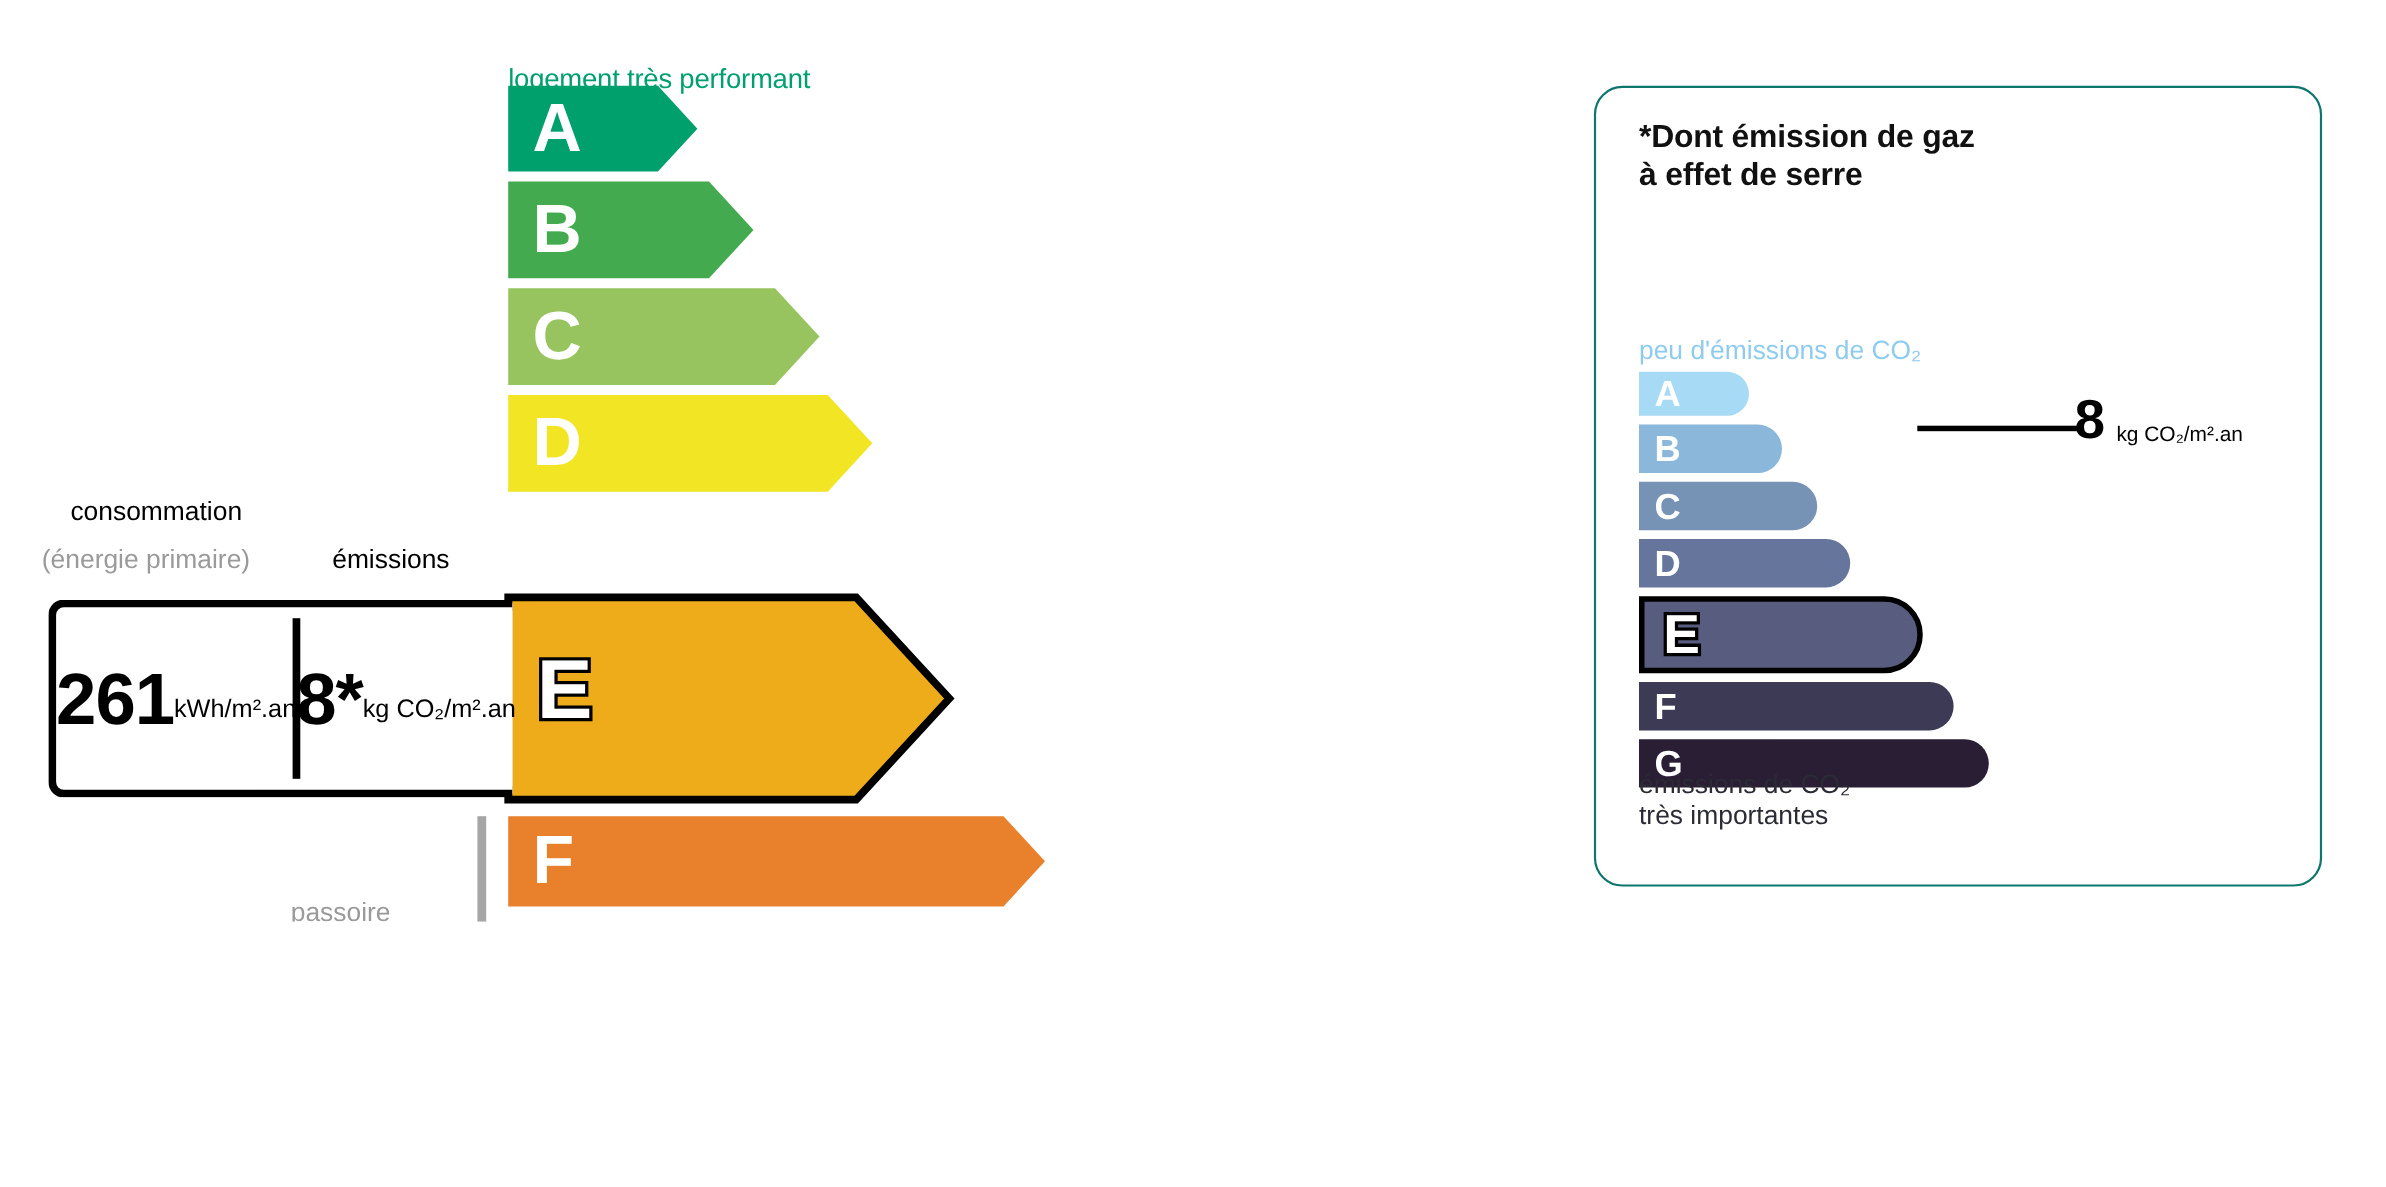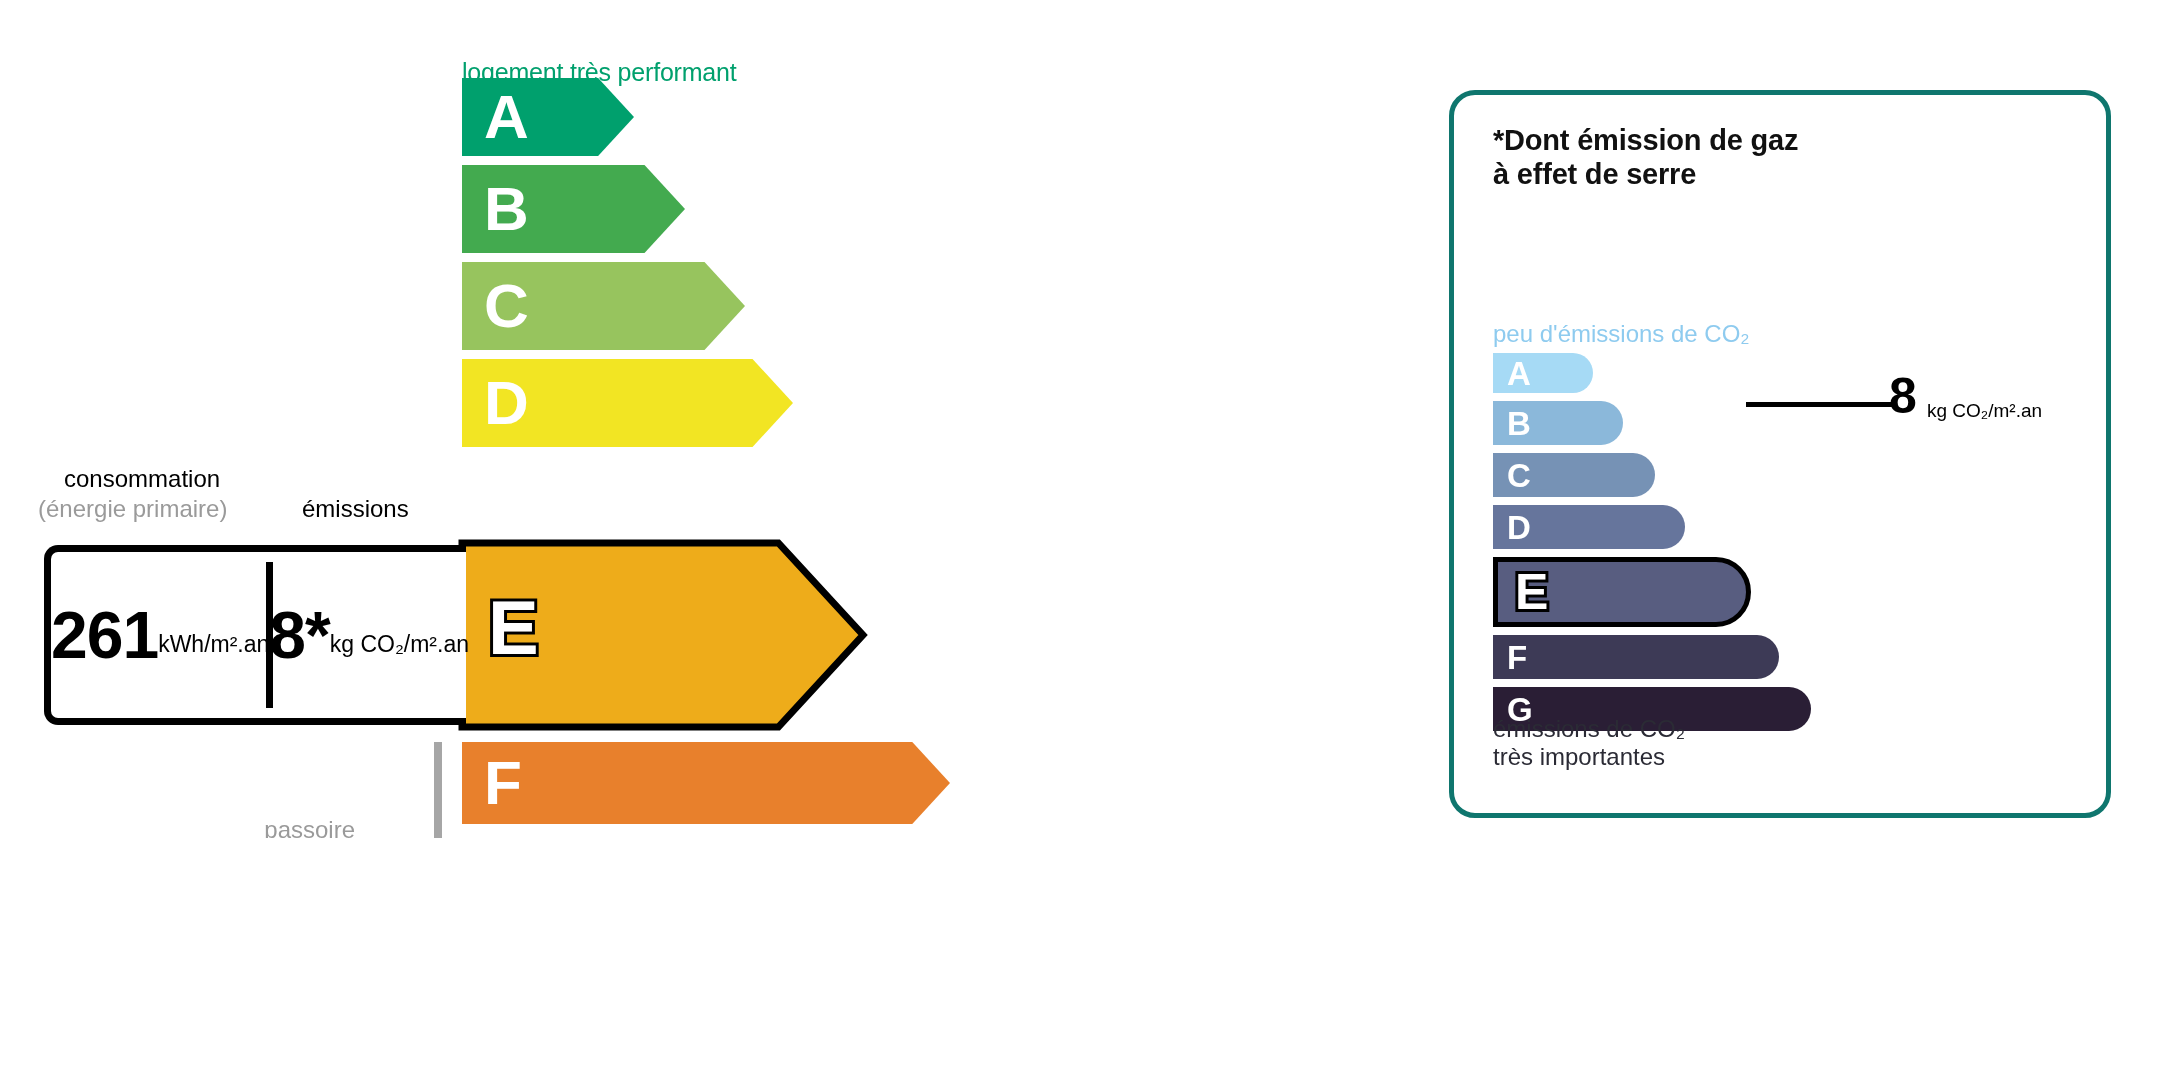--- a/index.html
+++ b/index.html
@@ -131,21 +131,21 @@
     white-space: nowrap;
   }
 
   .box-label {
     position: absolute;
     font-size: 24px;
     white-space: nowrap;
   }
   #label-consommation {
     left: 64px;
-    top: 465px;
+    top: 452px;
     color: #000000;
   }
   #label-energie-primaire {
     left: 38px;
     top: 495px;
     color: #9a9a9a;
   }
   #label-emissions {
     left: 302px;
     top: 495px;
@@ -180,24 +180,24 @@
     width: 8px;
     height: 160px;
     background: #a6a6a6;
   }
 
   
 
   #co2-panel {
     position: absolute;
     left: 1449px;
-    top: 90px;
+    top: 78px;
     width: 662px;
     height: 728px;
-    border: 5px solid #0f766e;
+    border: 2px solid #0f766e;
     border-radius: 26px;
     background: #ffffff;
     box-sizing: border-box;
     text-decoration: underline;
   }
 
   #co2-title {
     position: absolute;
     left: 39px;
     top: 29px;

